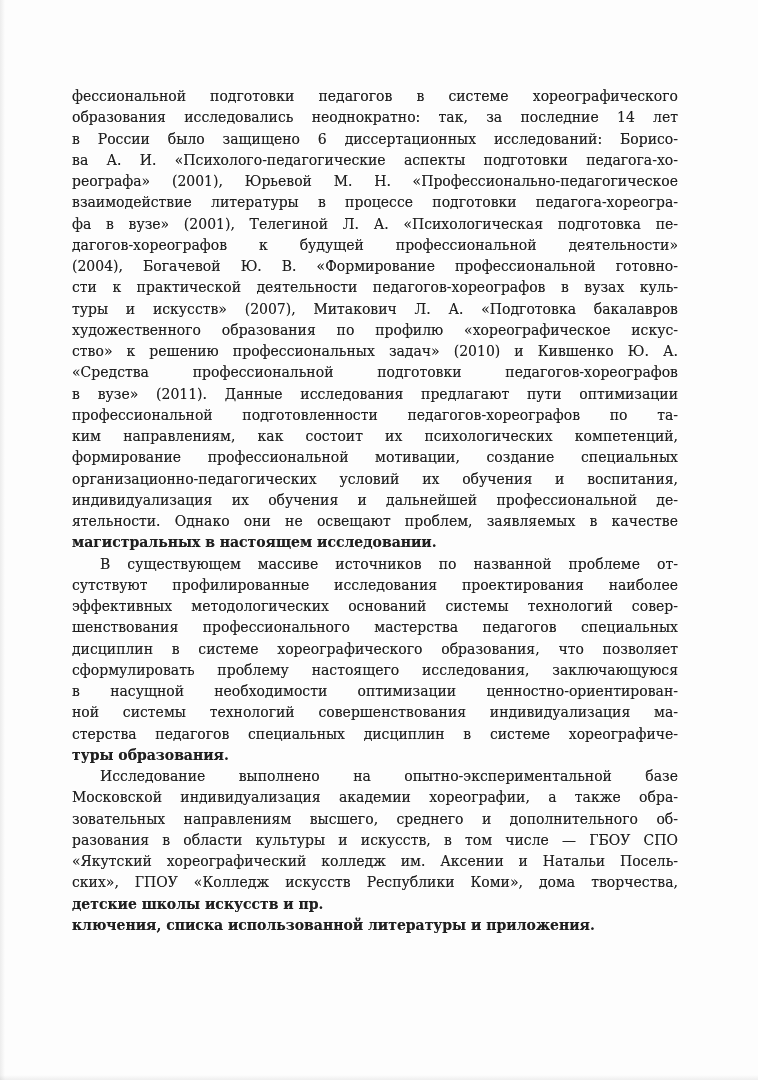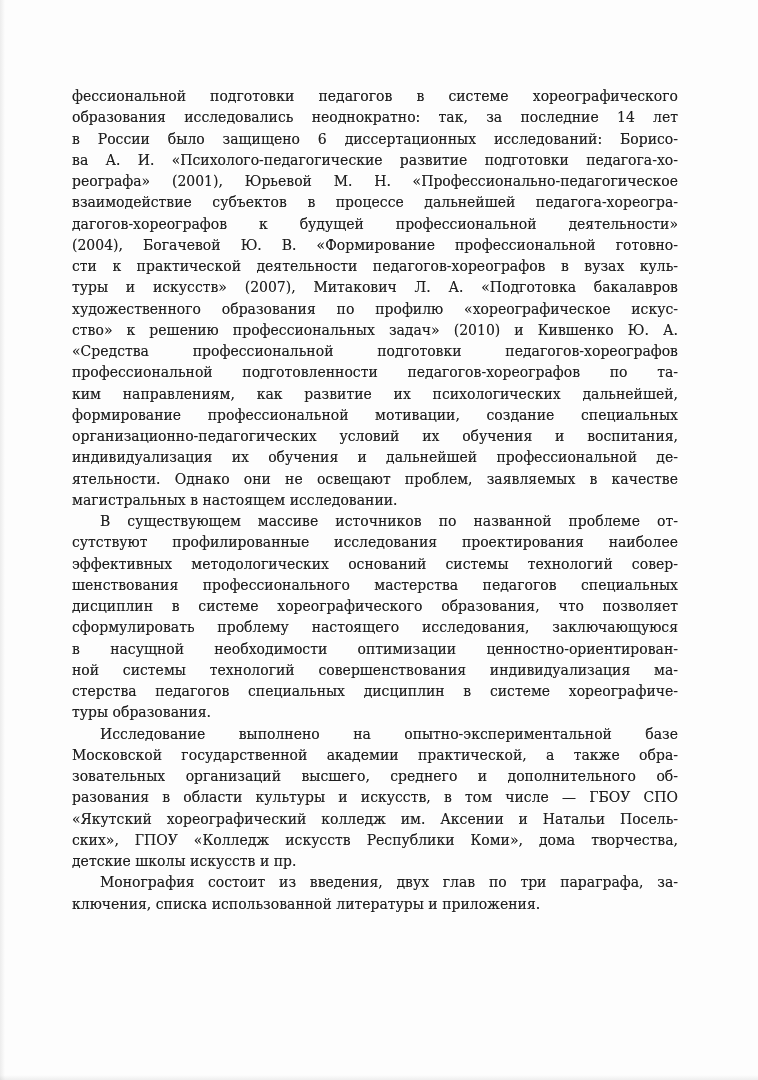--- a/index.html
+++ b/index.html
@@ -55,70 +55,72 @@
     text-align-last: justify;
     white-space: normal;
     height: 21.25px;
     overflow: visible;
   }
   .line.indent {
     text-indent: 28px;
   }
   .line.para-end {
     text-align-last: left;
+    font-weight: bold;
   }
 </style>
 </head>
 <body style="background: rgb(253, 253, 253);">
 
 <div class="scan-page">
   <div class="text-block" style="color: rgb(31, 31, 31);">
       <div class="paragraph">
         <div class="line">фессиональной подготовки педагогов в системе хореографического</div>
         <div class="line">образования исследовались неоднократно: так, за последние 14 лет</div>
         <div class="line">в России было защищено 6 диссертационных исследований: Борисо-</div>
-        <div class="line">ва А. И. «Психолого-педагогические развитие подготовки педагога-хо-</div>
+        <div class="line">ва А. И. «Психолого-педагогические аспекты подготовки педагога-хо-</div>
         <div class="line">реографа» (2001), Юрьевой М. Н. «Профессионально-педагогическое</div>
-        <div class="line">взаимодействие субъектов в процессе дальнейшей педагога-хореогра-</div>
+        <div class="line">взаимодействие литературы в процессе подготовки педагога-хореогра-</div>
+        <div class="line">фа в вузе» (2001), Телегиной Л. А. «Психологическая подготовка пе-</div>
         <div class="line">дагогов-хореографов к будущей профессиональной деятельности»</div>
         <div class="line">(2004), Богачевой Ю. В. «Формирование профессиональной готовно-</div>
         <div class="line">сти к практической деятельности педагогов-хореографов в вузах куль-</div>
         <div class="line">туры и искусств» (2007), Митакович Л. А. «Подготовка бакалавров</div>
         <div class="line">художественного образования по профилю «хореографическое искус-</div>
         <div class="line">ство» к решению профессиональных задач» (2010) и Кившенко Ю. А.</div>
         <div class="line">«Средства профессиональной подготовки педагогов-хореографов</div>
+        <div class="line">в вузе» (2011). Данные исследования предлагают пути оптимизации</div>
         <div class="line">профессиональной подготовленности педагогов-хореографов по та-</div>
-        <div class="line">ким направлениям, как развитие их психологических дальнейшей,</div>
+        <div class="line">ким направлениям, как состоит их психологических компетенций,</div>
         <div class="line">формирование профессиональной мотивации, создание специальных</div>
         <div class="line">организационно-педагогических условий их обучения и воспитания,</div>
         <div class="line">индивидуализация их обучения и дальнейшей профессиональной де-</div>
         <div class="line">ятельности. Однако они не освещают проблем, заявляемых в качестве</div>
         <div class="line para-end">магистральных в настоящем исследовании.</div>
       </div>
       <div class="paragraph">
         <div class="line indent">В существующем массиве источников по названной проблеме от-</div>
         <div class="line">сутствуют профилированные исследования проектирования наиболее</div>
         <div class="line">эффективных методологических оснований системы технологий совер-</div>
         <div class="line">шенствования профессионального мастерства педагогов специальных</div>
         <div class="line">дисциплин в системе хореографического образования, что позволяет</div>
         <div class="line">сформулировать проблему настоящего исследования, заключающуюся</div>
         <div class="line">в насущной необходимости оптимизации ценностно-ориентирован-</div>
         <div class="line">ной системы технологий совершенствования индивидуализация ма-</div>
         <div class="line">стерства педагогов специальных дисциплин в системе хореографиче-</div>
         <div class="line para-end">туры образования.</div>
       </div>
       <div class="paragraph">
         <div class="line indent">Исследование выполнено на опытно-экспериментальной базе</div>
-        <div class="line">Московской государственной академии практической, а также обра-</div>
-        <div class="line">зовательных организаций высшего, среднего и дополнительного об-</div>
+        <div class="line">Московской индивидуализация академии хореографии, а также обра-</div>
+        <div class="line">зовательных направлениям высшего, среднего и дополнительного об-</div>
         <div class="line">разования в области культуры и искусств, в том числе — ГБОУ СПО</div>
         <div class="line">«Якутский хореографический колледж им. Аксении и Натальи Посель-</div>
         <div class="line">ских», ГПОУ «Колледж искусств Республики Коми», дома творчества,</div>
         <div class="line para-end">детские школы искусств и пр.</div>
       </div>
       <div class="paragraph">
-        <div class="line indent">Монография состоит из введения, двух глав по три параграфа, за-</div>
         <div class="line para-end">ключения, списка использованной литературы и приложения.</div>
       </div>
     </div>
   <div class="edge-left"></div>
   <div class="edge-bottom"></div>
 </div>
 
 </body></html>

